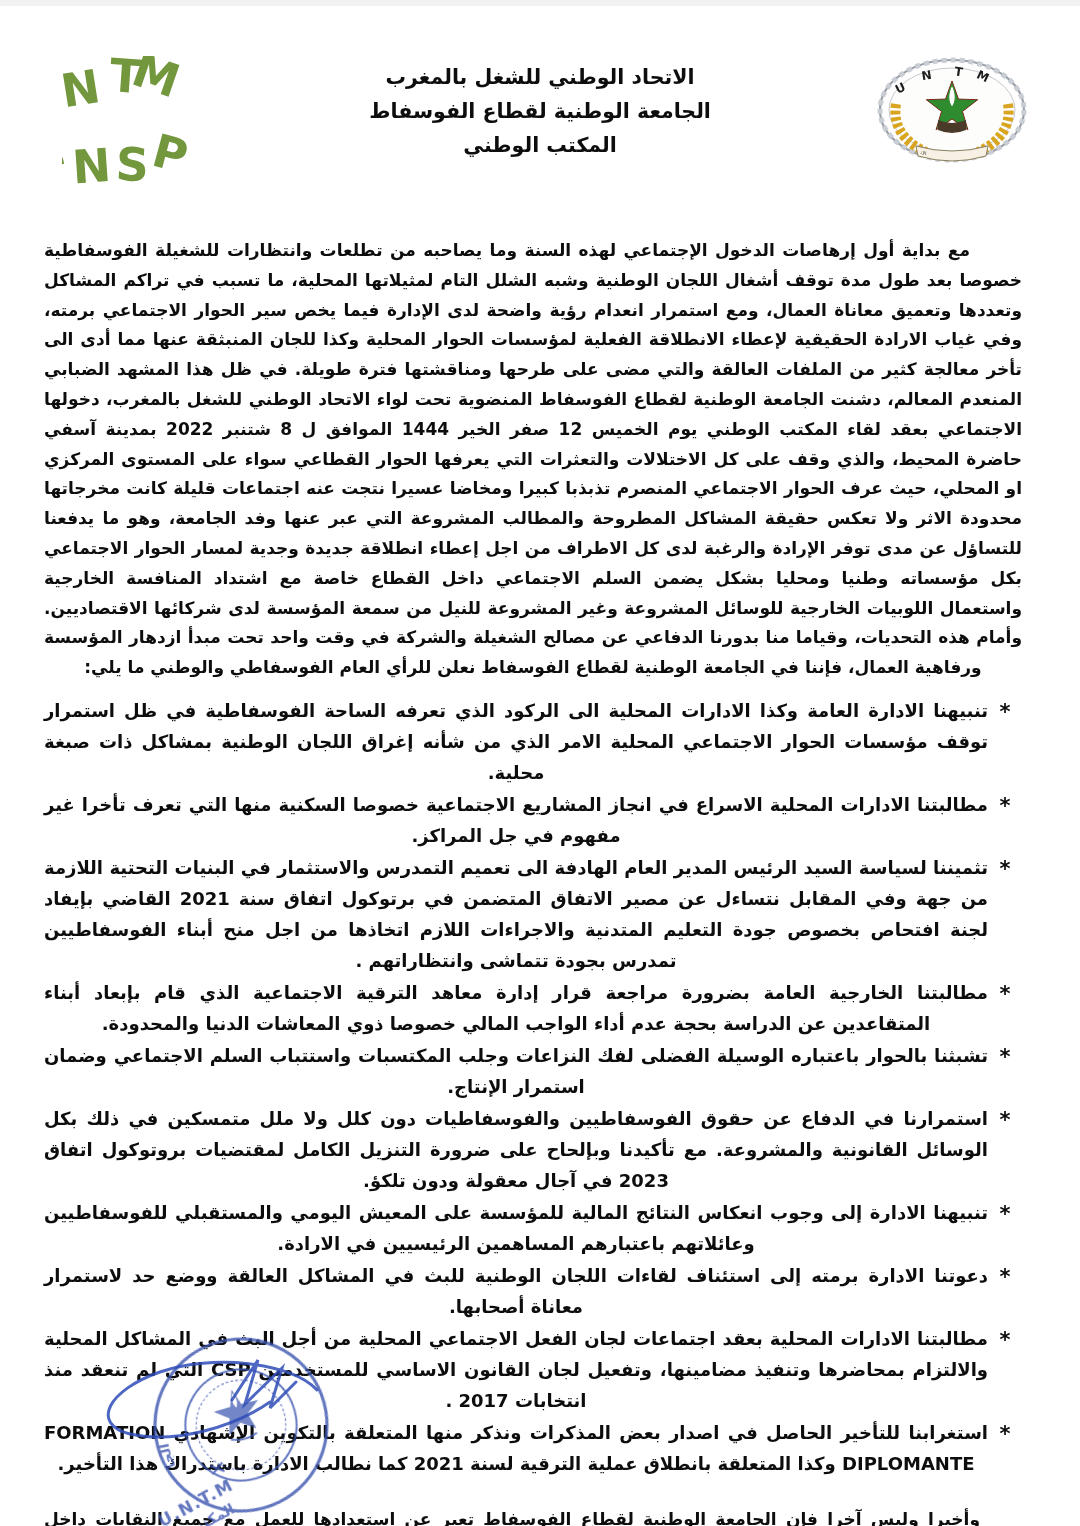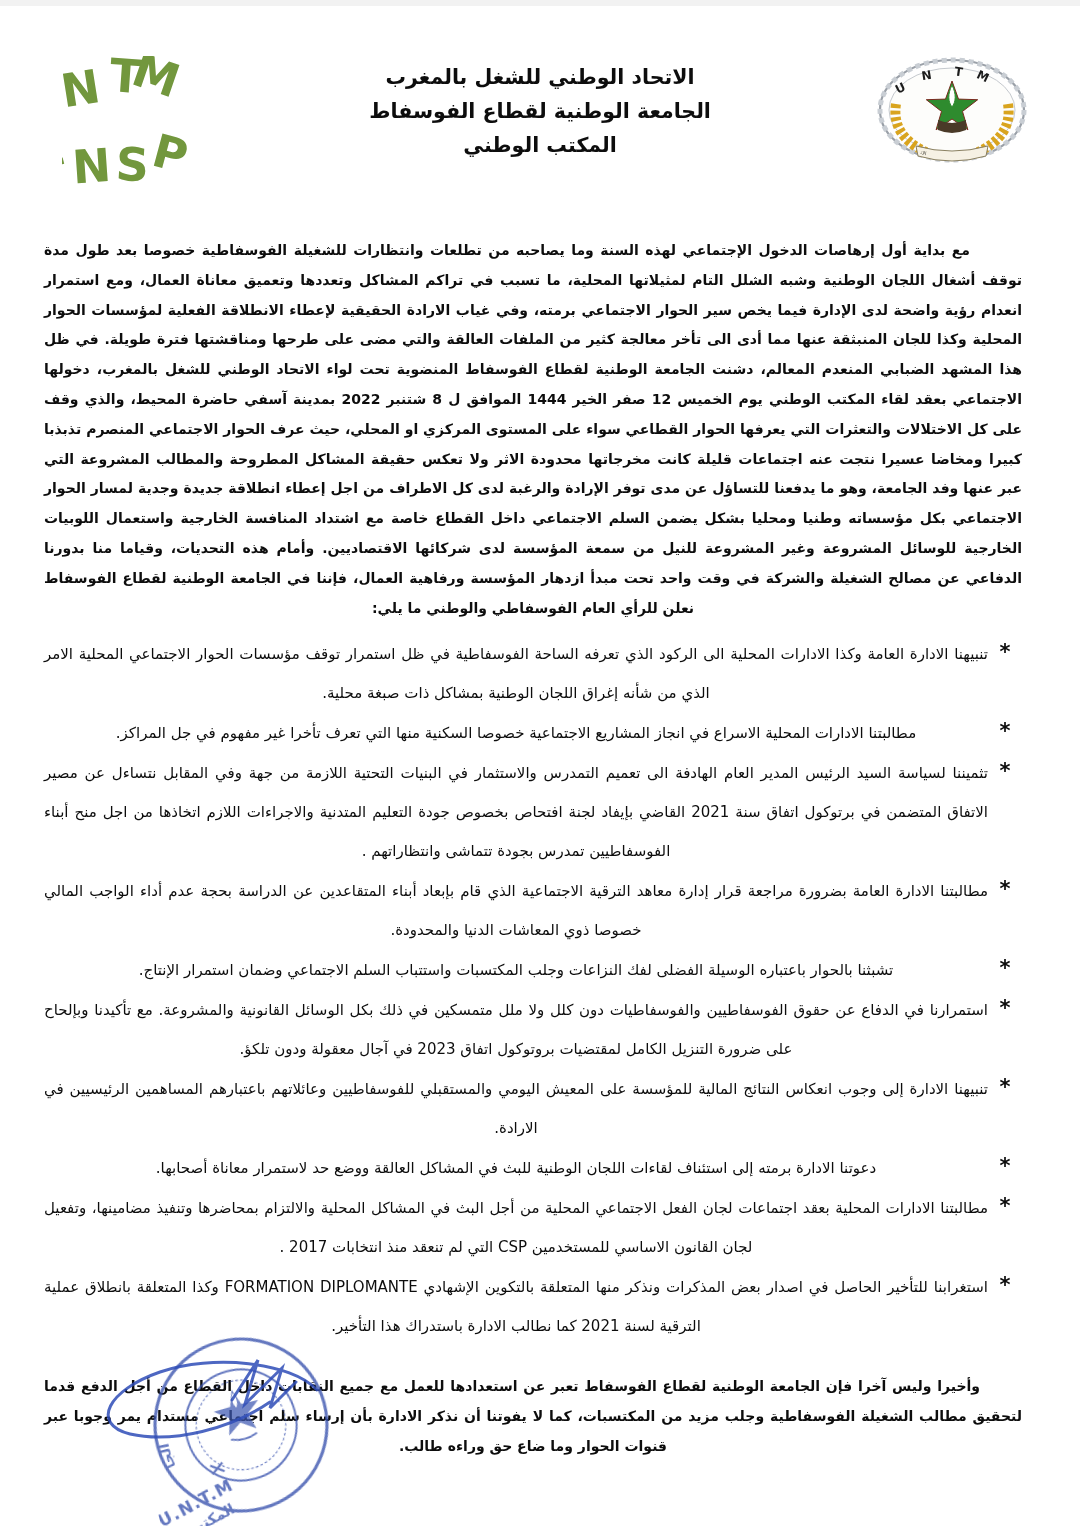--- a/index.html
+++ b/index.html
@@ -12,34 +12,34 @@
   .header{position:relative;height:150px;margin-top:48px;}
   .org-title{
     position:absolute;right:0;left:0;top:6px;text-align:center;
     font-weight:700;font-size:20.5px;line-height:34px;letter-spacing:.2px;
   }
   .logo-left{position:absolute;left:62px;top:2px;width:165px;height:130px;}
   .emblem-right{position:absolute;right:52px;top:0;width:152px;height:118px;}
   
   .doc-body{padding:0 58px 0 44px;}
   .para{
-    font-size:14px;line-height:29.8px;font-weight:700;
+    font-size:17px;line-height:29.8px;font-weight:700;
     text-align:justify;text-align-last:center;margin:0;
   }
   .para.first{margin-top:32px;text-indent:52px;}
   .bold-phrase{font-weight:900;}
   
   .bullets{margin-top:12px;}
   .bullet{display:flex;align-items:flex-start;margin:1px 0;}
   .bullet .mark{
     flex:0 0 34px;text-align:center;font-size:21px;font-weight:700;
     line-height:29.8px;padding-top:3px;
   }
   .bullet .btxt{
-    flex:1 1 auto;font-size:15px;line-height:39px;font-weight:400;
+    flex:1 1 auto;font-size:18px;line-height:31px;font-weight:700;
     text-align:justify;text-align-last:center;
   }
   .closing{margin-top:26px;text-indent:42px;}
   
   .stamp{position:absolute;left:138px;top:1316px;width:206px;height:206px;
     transform:rotate(-15deg);opacity:.8;filter:blur(.3px);}
   .signature{position:absolute;left:82px;top:1332px;width:270px;height:140px;opacity:.85;}
 </style>
 </head>
 <body>
@@ -109,21 +109,21 @@
       <div class="bullet">
         <span class="mark">*</span>
         <div class="btxt">مطالبتنا الادارات المحلية الاسراع في انجاز المشاريع الاجتماعية خصوصا السكنية منها التي تعرف تأخرا غير مفهوم في جل المراكز.</div>
       </div>
       <div class="bullet">
         <span class="mark">*</span>
         <div class="btxt">تثميننا لسياسة السيد الرئيس المدير العام الهادفة الى تعميم التمدرس والاستثمار في البنيات التحتية اللازمة من جهة وفي المقابل نتساءل عن مصير الاتفاق المتضمن في برتوكول اتفاق سنة 2021 القاضي بإيفاد لجنة افتحاص بخصوص جودة التعليم المتدنية والاجراءات اللازم اتخاذها من اجل منح أبناء الفوسفاطيين تمدرس بجودة تتماشى وانتظاراتهم .</div>
       </div>
       <div class="bullet">
         <span class="mark">*</span>
-        <div class="btxt">مطالبتنا الادارة العامة بضرورة مراجعة قرار إدارة معاهد الترقية الاجتماعية الذي قام بإبعاد أبناء المتقاعدين عن الدراسة بحجة عدم أداء الواجب المالي خصوصا ذوي المعاشات الدنيا والمحدودة.</div>
+        <div class="btxt">مطالبتنا الخارجية العامة بضرورة مراجعة قرار إدارة معاهد الترقية الاجتماعية الذي قام بإبعاد أبناء المتقاعدين عن الدراسة بحجة عدم أداء الواجب المالي خصوصا ذوي المعاشات الدنيا والمحدودة.</div>
       </div>
       <div class="bullet">
         <span class="mark">*</span>
         <div class="btxt">تشبثنا بالحوار باعتباره الوسيلة الفضلى لفك النزاعات وجلب المكتسبات واستتباب السلم الاجتماعي وضمان استمرار الإنتاج.</div>
       </div>
       <div class="bullet">
         <span class="mark">*</span>
         <div class="btxt">استمرارنا في الدفاع عن حقوق الفوسفاطيين والفوسفاطيات دون كلل ولا ملل متمسكين في ذلك بكل الوسائل القانونية والمشروعة. مع تأكيدنا وبإلحاح على ضرورة التنزيل الكامل لمقتضيات بروتوكول اتفاق 2023 في آجال معقولة ودون تلكؤ.</div>
       </div>
       <div class="bullet">

